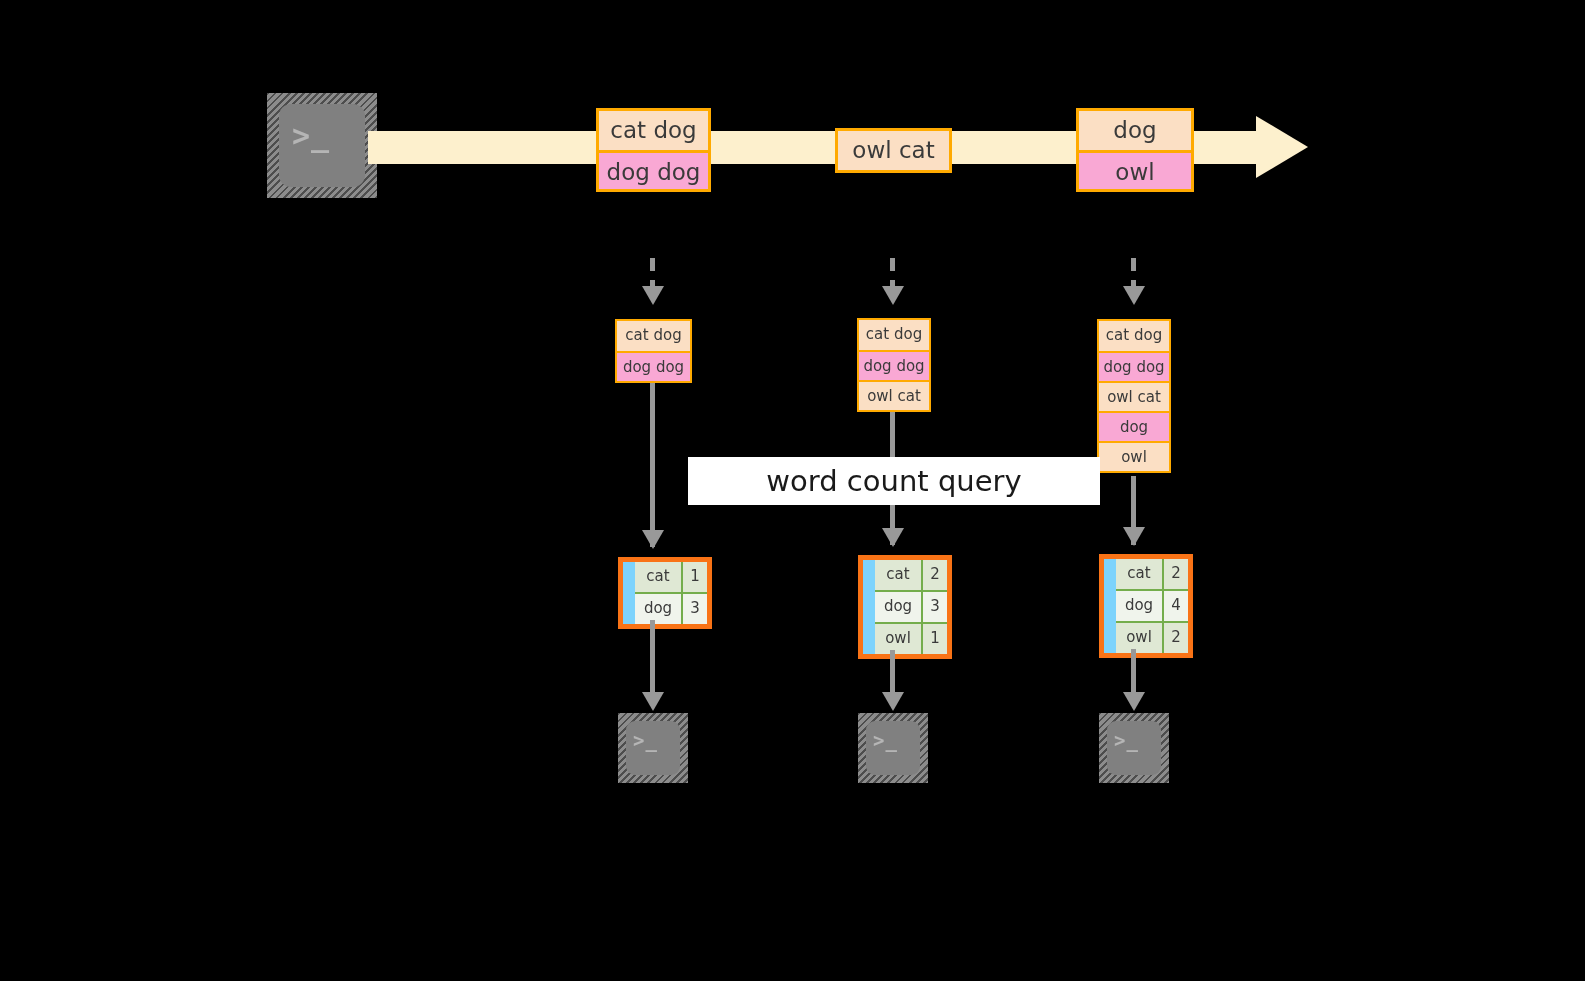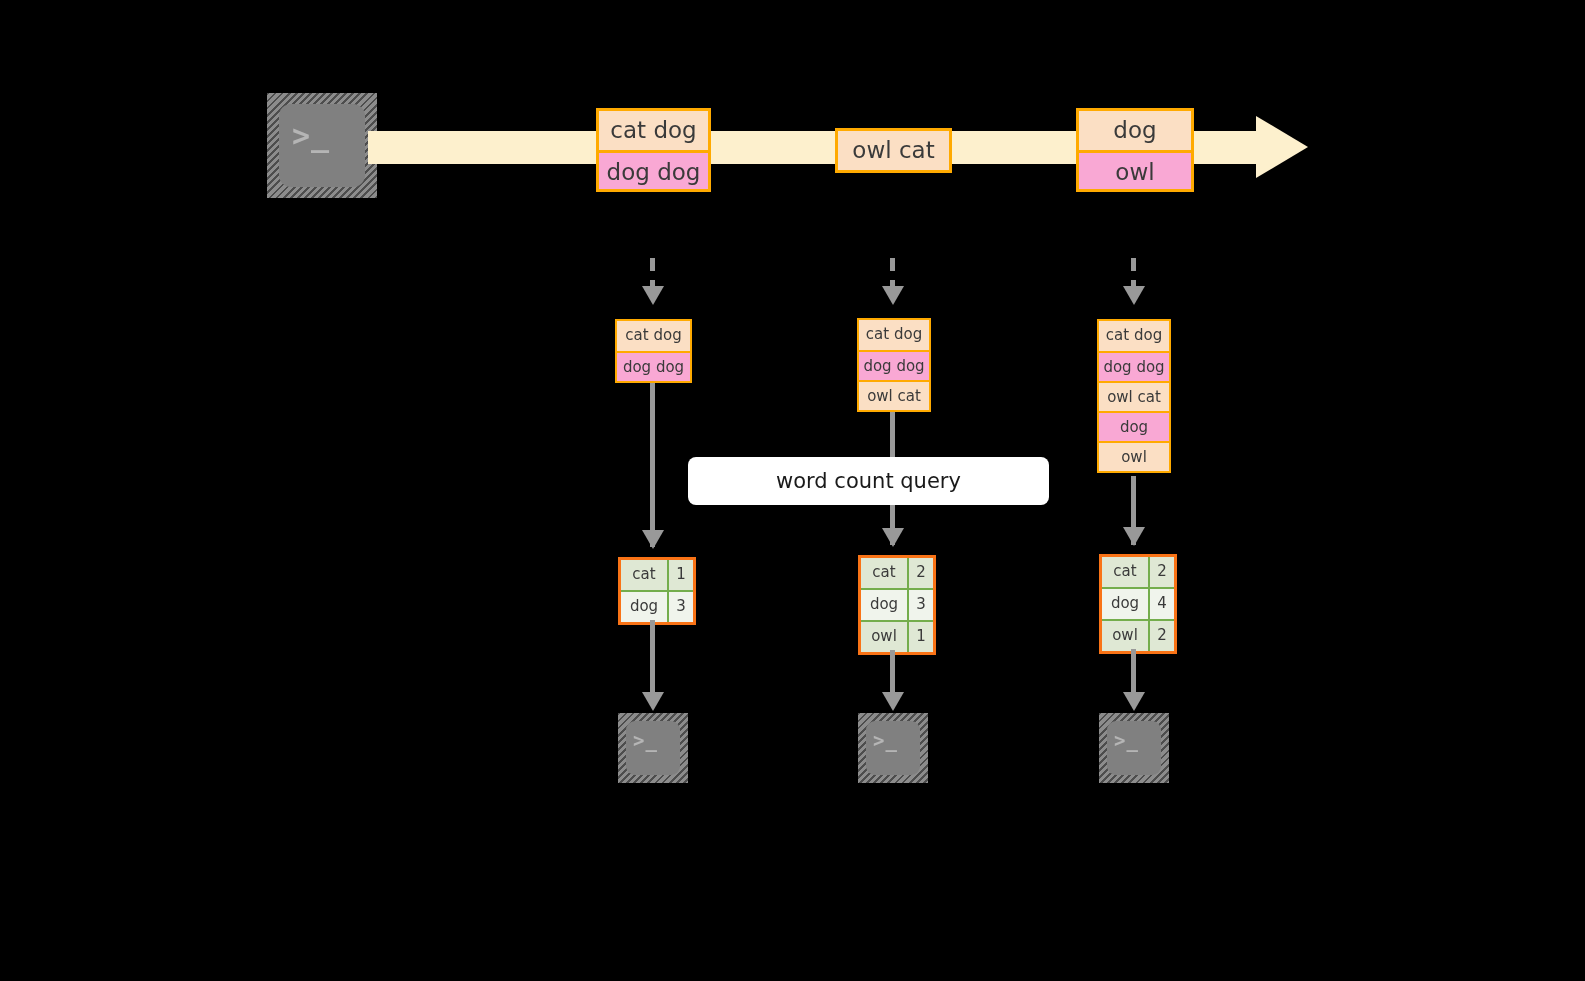--- a/index.html
+++ b/index.html
@@ -94,22 +94,23 @@
 
   
   .obox-buf { border-width: 2px; }
   .obox-buf .cell { height: 30px; line-height: 29px; font-size: 15px; }
   .obox-buf .cell + .cell { border-top: 2px solid #ffaa00; }
 
   
   .gtable {
     position: absolute;
     box-sizing: border-box;
-    border: 3px solid #f97316;
+    border: 5px solid #f97316;
     background: #7dd3fc;
+    padding-left: 12px;
   }
   .gtable .grow {
     display: flex;
     height: 30px;
   }
   .gtable .grow + .grow { border-top: 2px solid #74ad4c; }
   .gtable .gc {
     box-sizing: border-box;
     line-height: 28px;
     font-size: 15px;
@@ -142,29 +143,28 @@
     border-left: 11px solid transparent;
     border-right: 11px solid transparent;
     border-top: 19px solid #999999;
   }
 
   
   .query-label {
     position: absolute;
     left: 688px;
     top: 457px;
-    width: 361px;
+    width: 412px;
     height: 48px;
     background: #ffffff;
     color: #1a1a1a;
-    font-size: 21px;
+    font-size: 29px;
     line-height: 48px;
     text-align: center;
     white-space: nowrap;
-    border-radius: 8px;
   }
 </style>
 </head>
 <body>
 
 <div id="stage">
 
   <div class="term term-big">
     <div class="inner"></div>
     <div class="glyph">&gt;_</div>

